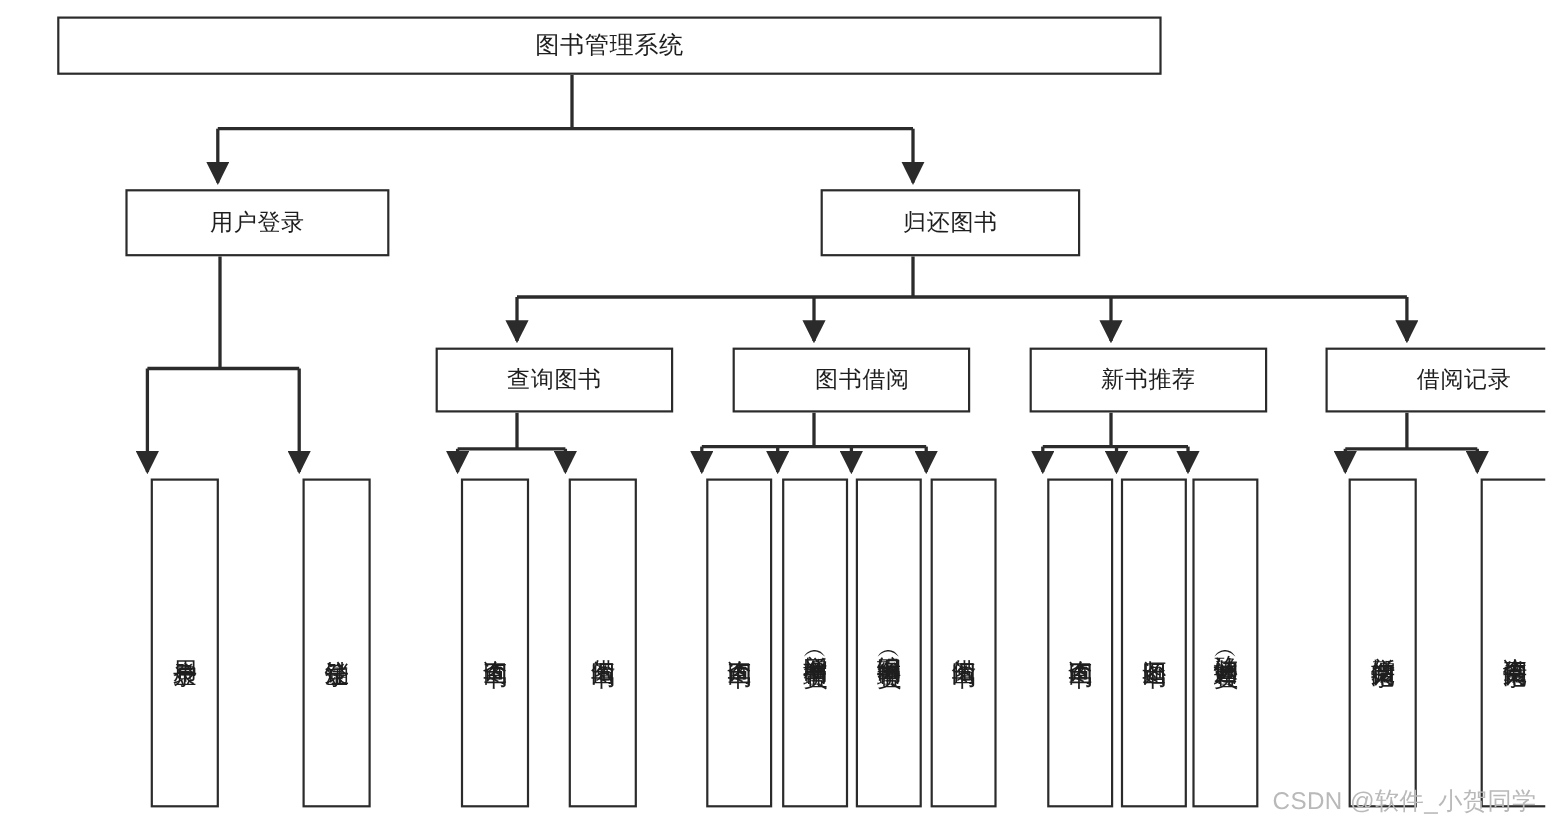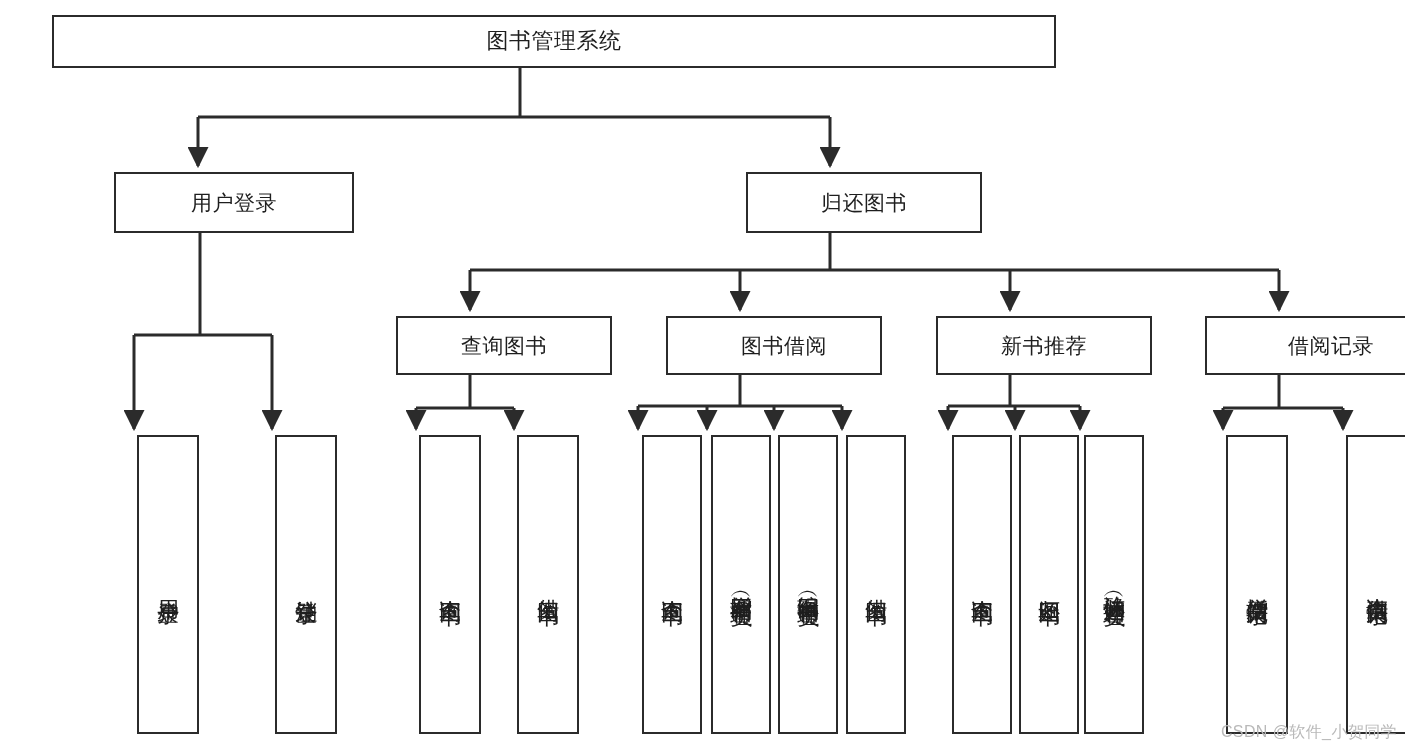--- a/index.html
+++ b/index.html
@@ -62,21 +62,21 @@
     font-size: 22px;
     line-height: 1.12;
     letter-spacing: 1.5px;
     white-space: nowrap;
     max-height: 100%;
   }
   #watermark {
     position: absolute;
     right: 8px;
     bottom: 4px;
-    font-size: 16px;
+    font-size: 22px;
     color: #b9b9b9;
     letter-spacing: 0.4px;
     z-index: 5;
     white-space: nowrap;
     font-family: "Liberation Sans", "DejaVu Sans", sans-serif;
   }
 </style>
 </head>
 <body>
 

